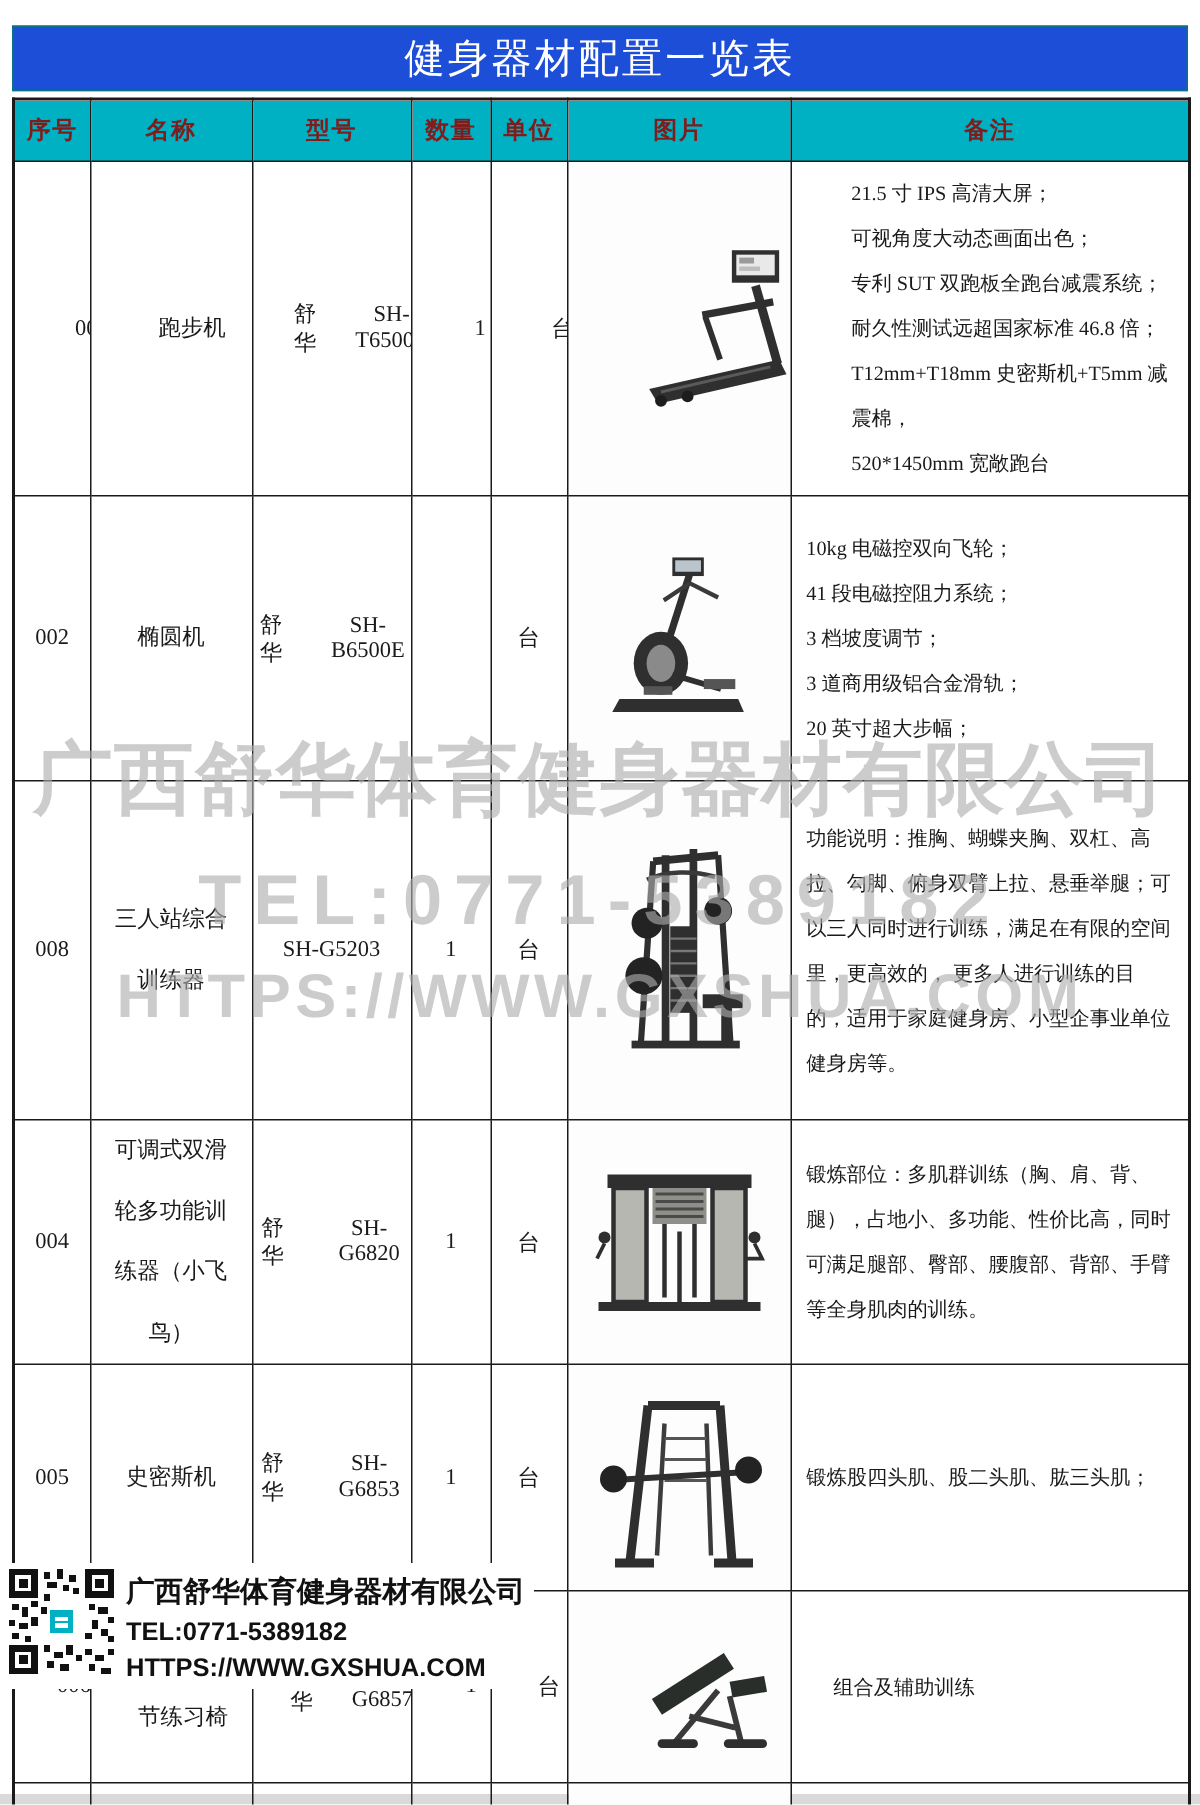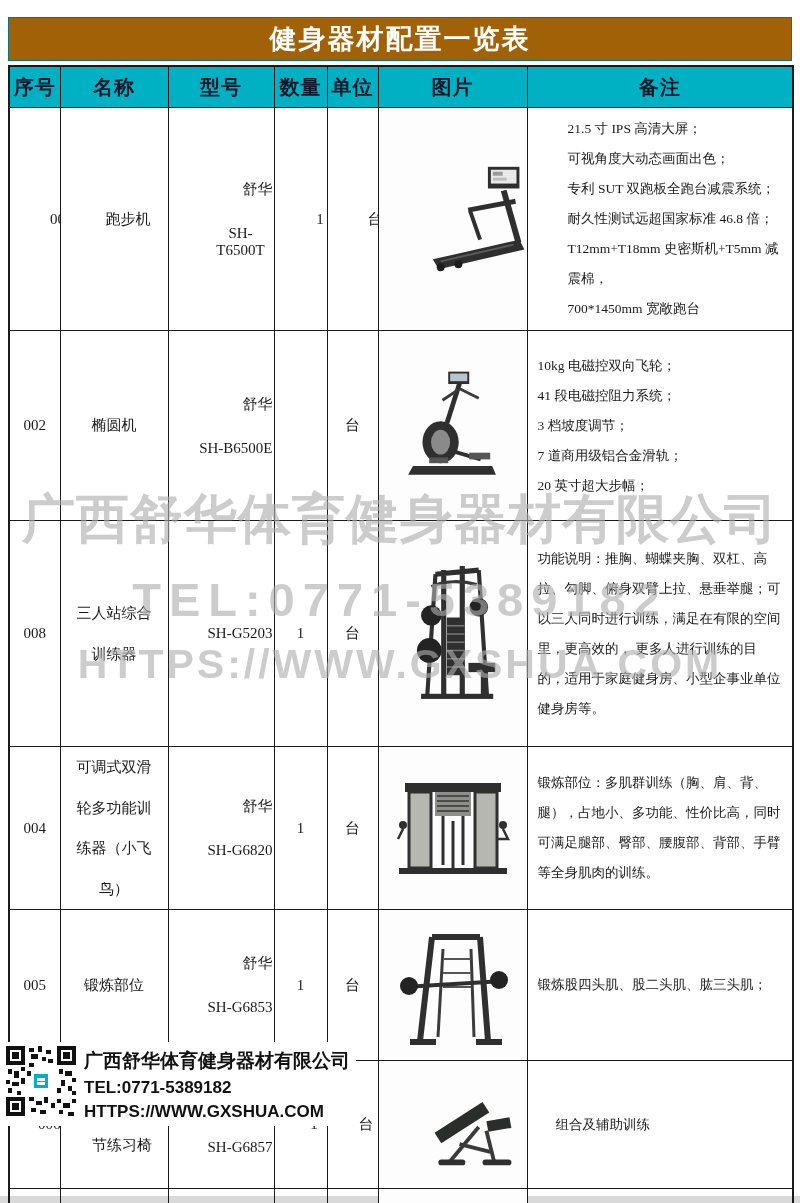--- a/index.html
+++ b/index.html
@@ -3,45 +3,45 @@
 <meta charset="utf-8">
 <style>
   html,body{margin:0;padding:0;}
   body{
     width:800px;height:1203px;position:relative;background:#ffffff;
     font-family:"Liberation Serif","DejaVu Serif",serif;color:#1a1a1a;
     overflow:hidden;
   }
   .table-wrap{position:absolute;left:8px;top:17px;width:784px;z-index:1;}
   .title-bar{
-    height:42px;background:#a16207;border:1px solid #067482;
+    height:42px;background:#1d4ed8;border:1px solid #067482;
     display:flex;align-items:center;justify-content:center;
     color:#fff;font-family:"Liberation Sans","DejaVu Sans",sans-serif;
-    font-weight:bold;font-size:27px;letter-spacing:2px;
+    font-weight:normal;font-size:27px;letter-spacing:2px;
   }
   .gap{height:4px;background:#fff;}
   table.equip{
     border-collapse:collapse;table-layout:fixed;width:784px;
     border:2px solid #1a1a1a;
   }
   table.equip th, table.equip td{border:1px solid #1a1a1a;overflow:hidden;}
   thead th{
-    height:38px;background:#00b1c4;color:#0f172a;
+    height:38px;background:#00b1c4;color:#7f1d1d;
     font-family:"Liberation Sans","DejaVu Sans",sans-serif;
-    font-weight:bold;font-size:20px;letter-spacing:1px;margin-top:13px;
+    font-weight:bold;font-size:16px;letter-spacing:1px;margin-top:13px;
   }
   col.c-no{width:51px;} col.c-name{width:108px;} col.c-model{width:106px;}
   col.c-qty{width:53px;} col.c-unit{width:51px;} col.c-pic{width:149px;}
   col.c-rem{width:266px;}
   tr.r1 td{height:209px;padding-left:40px;} tr.r2 td{height:177px;} tr.r3 td{height:213px;}
   tr.r4 td{height:148px;margin-top:47px;} tr.r5 td{height:115px;} tr.r6 td{height:115px;padding-left:28px;}
   tr.r7 td{height:115px;}
   td.c-center{text-align:center;vertical-align:middle;font-size:15px;}
   td.name-cell{line-height:2.7;padding:0 12px;}
-  .model-cell{display:flex;flex-direction:column;align-items:flex-end;justify-content:center;gap:26px;}
+  .model-cell{display:flex;flex-direction:row;align-items:center;justify-content:center;gap:26px;}
   .model-brand:empty, .model-code:empty{display:none;}
   td.pic-cell{text-align:center;vertical-align:middle;background:#fdfdfd;}
   td.pic-cell svg{display:block;margin:0 auto;}
   td.remarks-cell{vertical-align:middle;padding:6px 10px;}
   .remark-line{font-size:13.5px;line-height:30px;text-align:left;}
   
   .watermark{
     position:absolute;left:0;top:484px;width:800px;z-index:4;text-align:center;
     color:#adadad;opacity:.62;pointer-events:none;
     font-family:"Liberation Sans","DejaVu Sans",sans-serif;font-weight:bold;
@@ -115,21 +115,21 @@
     <circle cx="40" cy="121" r="4" fill="#1d1d1d"></circle>
   </svg></span>
     </td>
     <td class="remarks-cell">
       <div class="remarks-box">
               <div class="remark-line">21.5 寸 IPS 高清大屏；</div>
               <div class="remark-line">可视角度大动态画面出色；</div>
               <div class="remark-line">专利 SUT 双跑板全跑台减震系统；</div>
               <div class="remark-line">耐久性测试远超国家标准 46.8 倍；</div>
               <div class="remark-line">T12mm+T18mm 史密斯机+T5mm 减震棉，</div>
-              <div class="remark-line">700*1450mm 宽敞跑台</div>
+              <div class="remark-line">520*1450mm 宽敞跑台</div>
             </div>
     </td>
   </tr>
 
   <tr class="r2">
     <td class="c-center">002</td>
     <td class="c-center name-cell">椭圆机</td>
     <td class="c-center">
       <div class="model-cell">
         <div class="model-brand">舒华</div>
@@ -150,21 +150,21 @@
     <path d="M60 100 L94 110" stroke="#2f2f2f" stroke-width="4" fill="none"></path>
     <rect x="82" y="103" width="22" height="7" fill="#555555"></rect>
     <rect x="40" y="108" width="20" height="6" fill="#555555"></rect>
   </svg></span>
     </td>
     <td class="remarks-cell">
       <div class="remarks-box">
               <div class="remark-line">10kg 电磁控双向飞轮；</div>
               <div class="remark-line">41 段电磁控阻力系统；</div>
               <div class="remark-line">3 档坡度调节；</div>
-              <div class="remark-line">7 道商用级铝合金滑轨；</div>
+              <div class="remark-line">3 道商用级铝合金滑轨；</div>
               <div class="remark-line">20 英寸超大步幅；</div>
             </div>
     </td>
   </tr>
 
   <tr class="r3">
     <td class="c-center">008</td>
     <td class="c-center name-cell">三人站综合训练器</td>
     <td class="c-center">
       <div class="model-cell">
@@ -223,21 +223,21 @@
     </td>
     <td class="remarks-cell">
       <div class="remarks-box">
               <div class="remark-line">锻炼部位：多肌群训练（胸、肩、背、腿），占地小、多功能、性价比高，同时可满足腿部、臀部、腰腹部、背部、手臂等全身肌肉的训练。</div>
             </div>
     </td>
   </tr>
 
   <tr class="r5">
     <td class="c-center">005</td>
-    <td class="c-center name-cell">锻炼部位</td>
+    <td class="c-center name-cell">史密斯机</td>
     <td class="c-center">
       <div class="model-cell">
         <div class="model-brand">舒华</div>
         <div class="model-code">SH-G6853</div>
       </div>
     </td>
     <td class="c-center">1</td>
     <td class="c-center">台</td>
     <td class="pic-cell">
       <span><svg width="130" height="148" viewBox="0 0 130 140">

